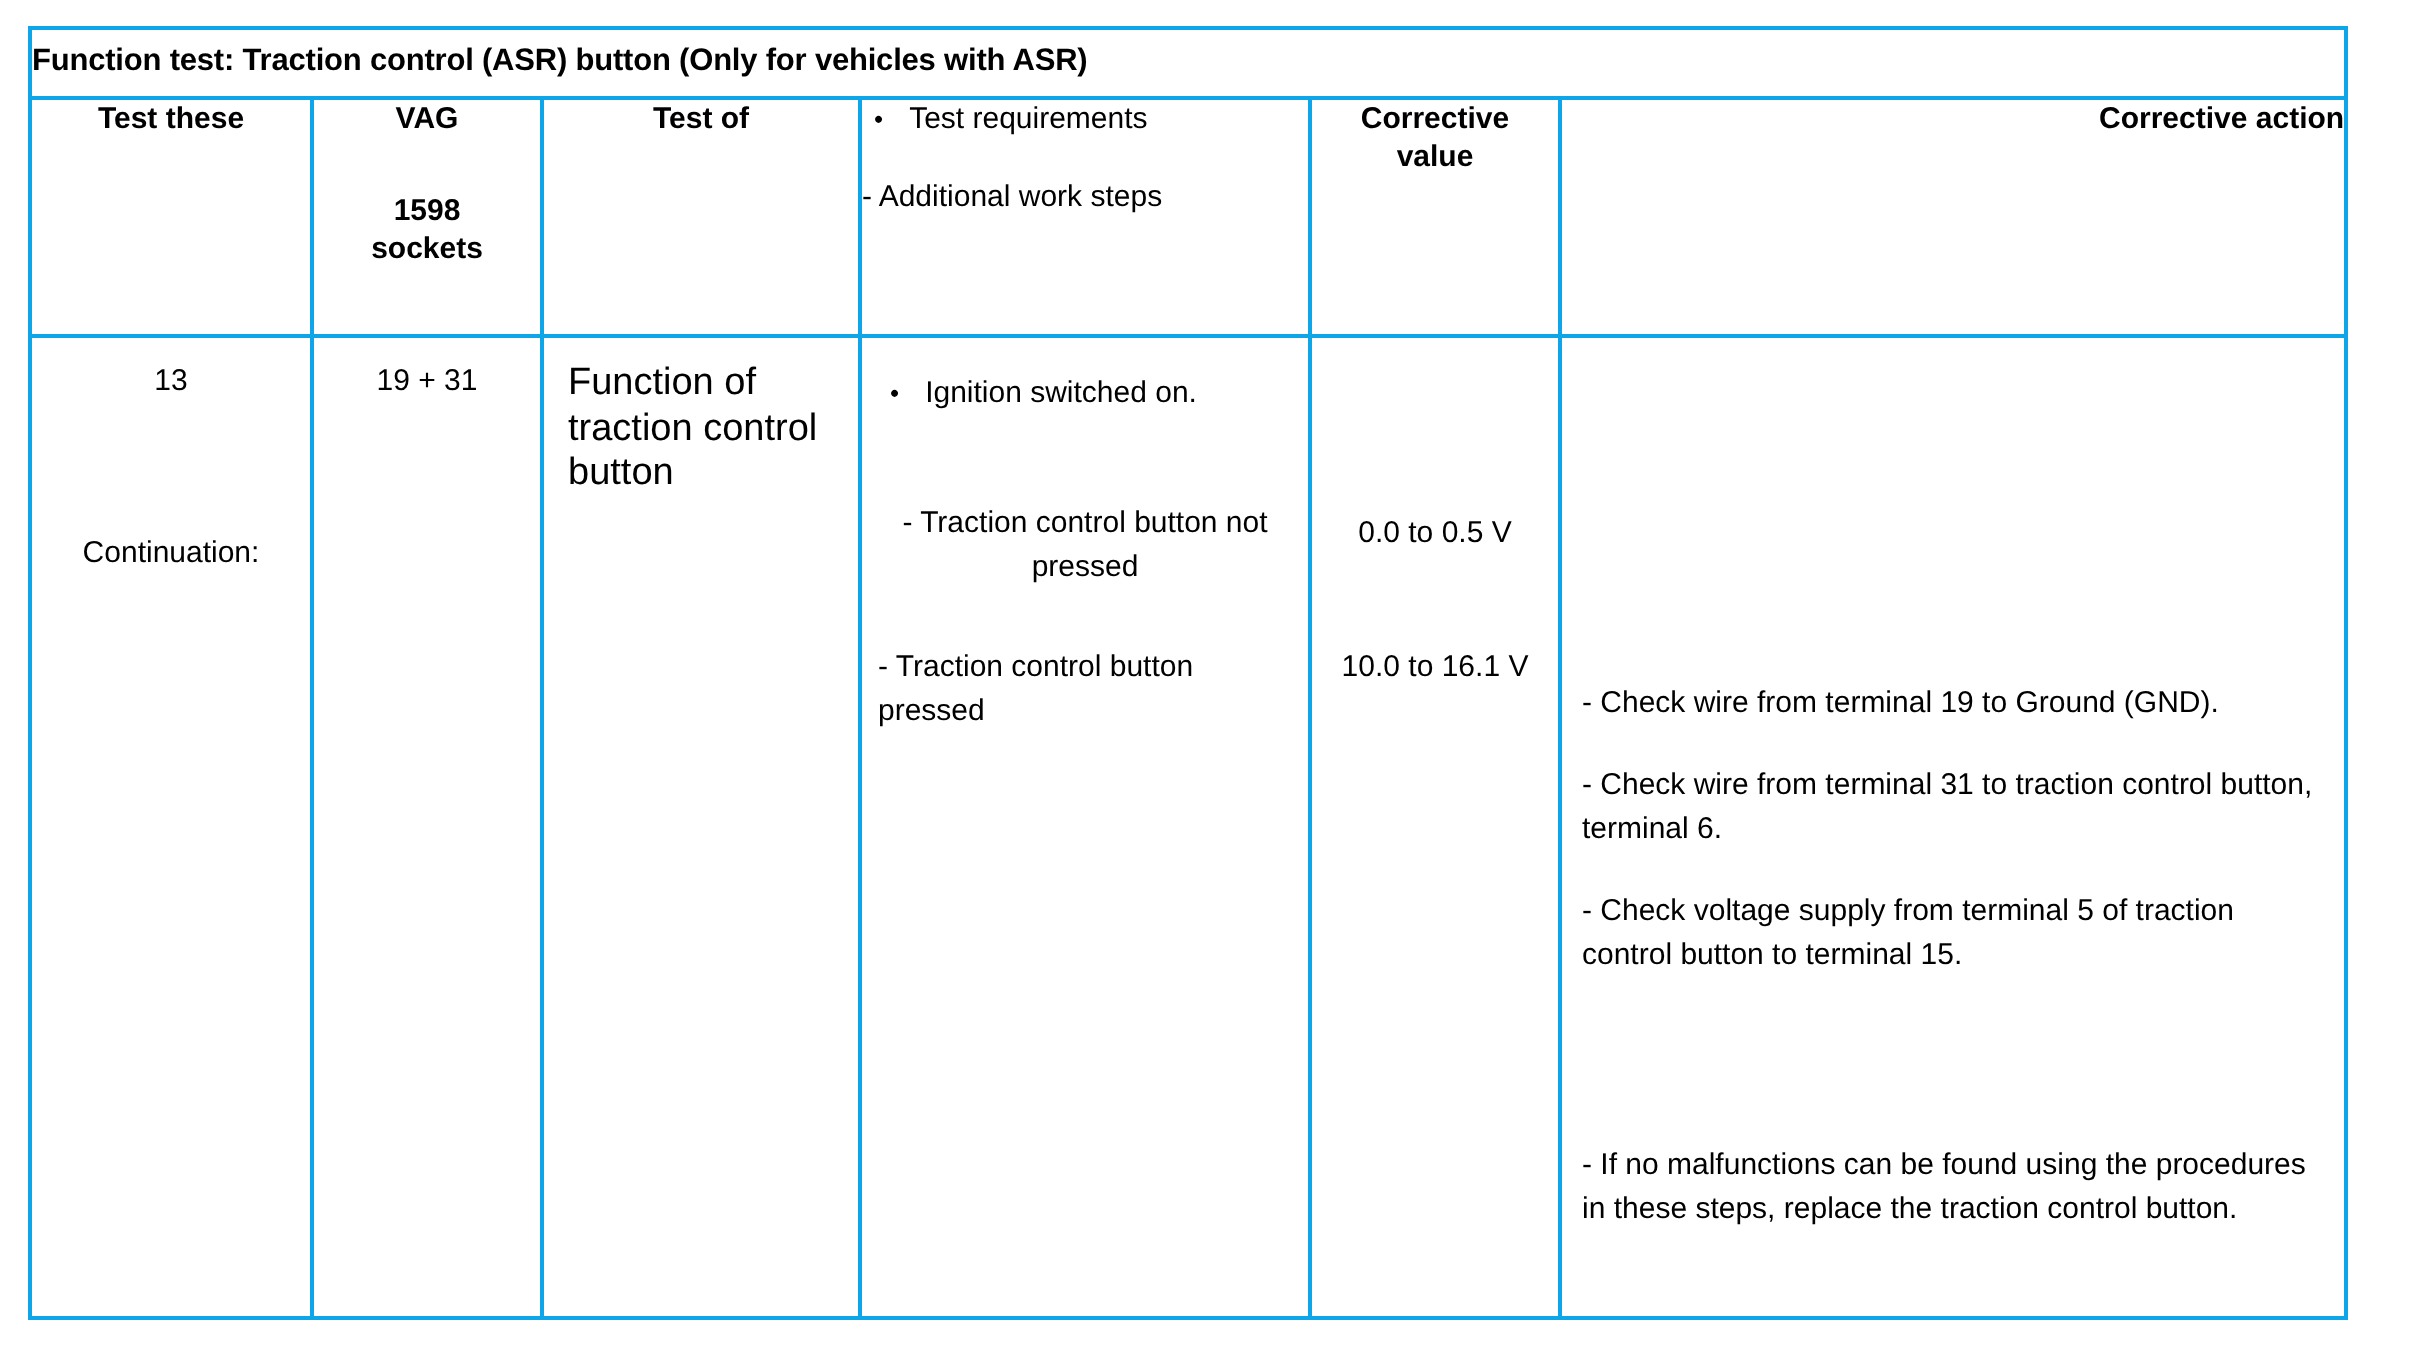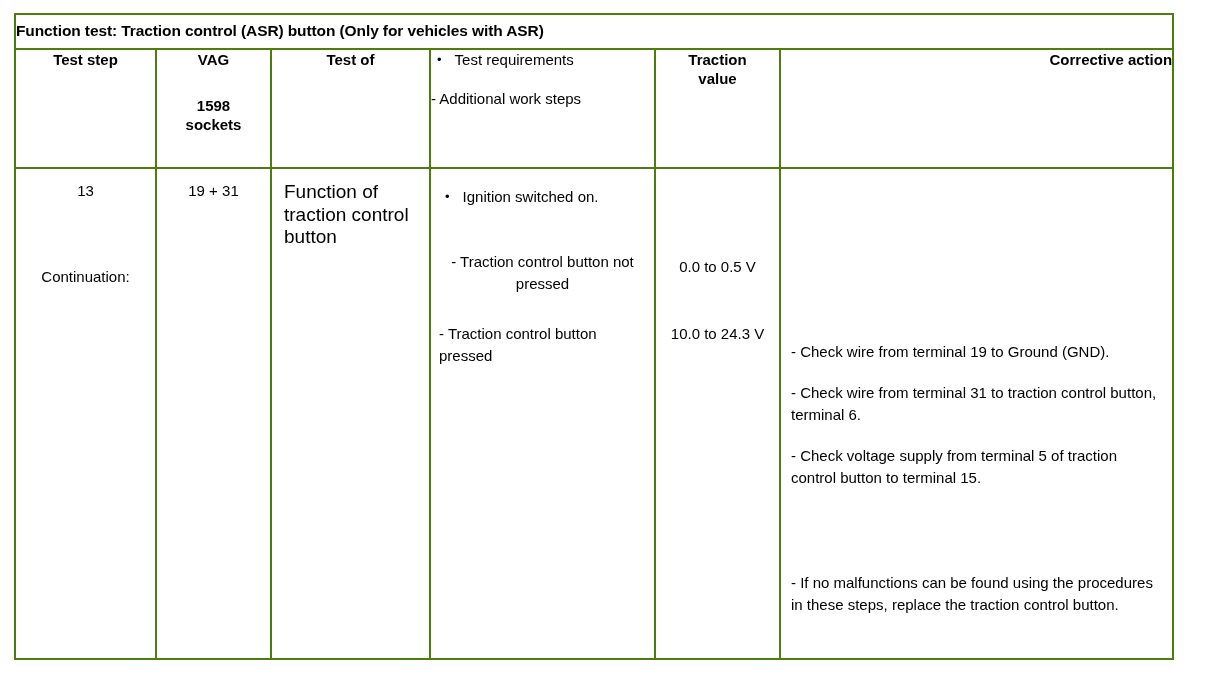--- a/index.html
+++ b/index.html
@@ -25,21 +25,21 @@
     position: absolute;
     left: 14px;
     top: 13px;
     width: 1158px;
     border-collapse: collapse;
     table-layout: fixed;
     background: #fff;
   }
 
   table.ft td {
-    border: 2px solid #4d7c0f;
+    border: 2px solid #0ea5e9;
     vertical-align: top;
     padding: 0;
     background: #fff;
   }
 
   
   col.c-step  { width: 141px; }
   col.c-vag   { width: 115px; }
   col.c-testof{ width: 159px; }
   col.c-req   { width: 225px; }
@@ -194,21 +194,21 @@
 
     <tbody>
         <tr>
       <td class="title-cell" colspan="6">
         <div class="title-text">Function test: Traction control (ASR) button (Only for vehicles with ASR)</div>
       </td>
     </tr>
 
     <tr>
       <td class="head">
-        <div class="hd-center">Test step</div>
+        <div class="hd-center">Test these</div>
       </td>
 
       <td class="head">
         <div class="hd-center">VAG</div>
         <div class="hd-gap"></div>
         <div class="hd-sub">1598</div>
         <div class="hd-sub">sockets</div>
       </td>
 
       <td class="head">
@@ -217,21 +217,21 @@
 
       <td class="head">
         <div class="req-head-bullet">
           <span class="bul">•</span>
           <span>Test requirements</span>
         </div>
         <div class="req-head-dash">- Additional work steps</div>
       </td>
 
       <td class="head">
-        <div class="hd-center">Traction</div>
+        <div class="hd-center">Corrective</div>
         <div class="hd-center">value</div>
       </td>
 
       <td class="head">
         <div class="hd-left">Corrective action</div>
       </td>
     </tr>
 
     <tr>
       <td class="body-cell">
@@ -260,21 +260,21 @@
             <span>Ignition switched on.</span>
           </div>
           <div class="req-item req-dash-1">- Traction control button not pressed</div>
           <div class="req-item req-dash-2">- Traction control button pressed</div>
         </div>
       </td>
 
       <td class="body-cell">
         <div class="spec-body">
           <div class="spec-val spec-1">0.0 to 0.5 V</div>
-          <div class="spec-val spec-2">10.0 to 24.3 V</div>
+          <div class="spec-val spec-2">10.0 to 16.1 V</div>
         </div>
       </td>
 
       <td class="body-cell">
         <div class="corr-body">
           <div class="corr-list">
             <div class="corr-item">- Check wire from terminal 19 to Ground (GND).</div>
             <div class="corr-item">- Check wire from terminal 31 to traction control button, terminal 6.</div>
             <div class="corr-item">- Check voltage supply from terminal 5 of traction control button to terminal 15.</div>
             <div class="corr-item last">- If no malfunctions can be found using the procedures in these steps, replace the traction control button.</div>

